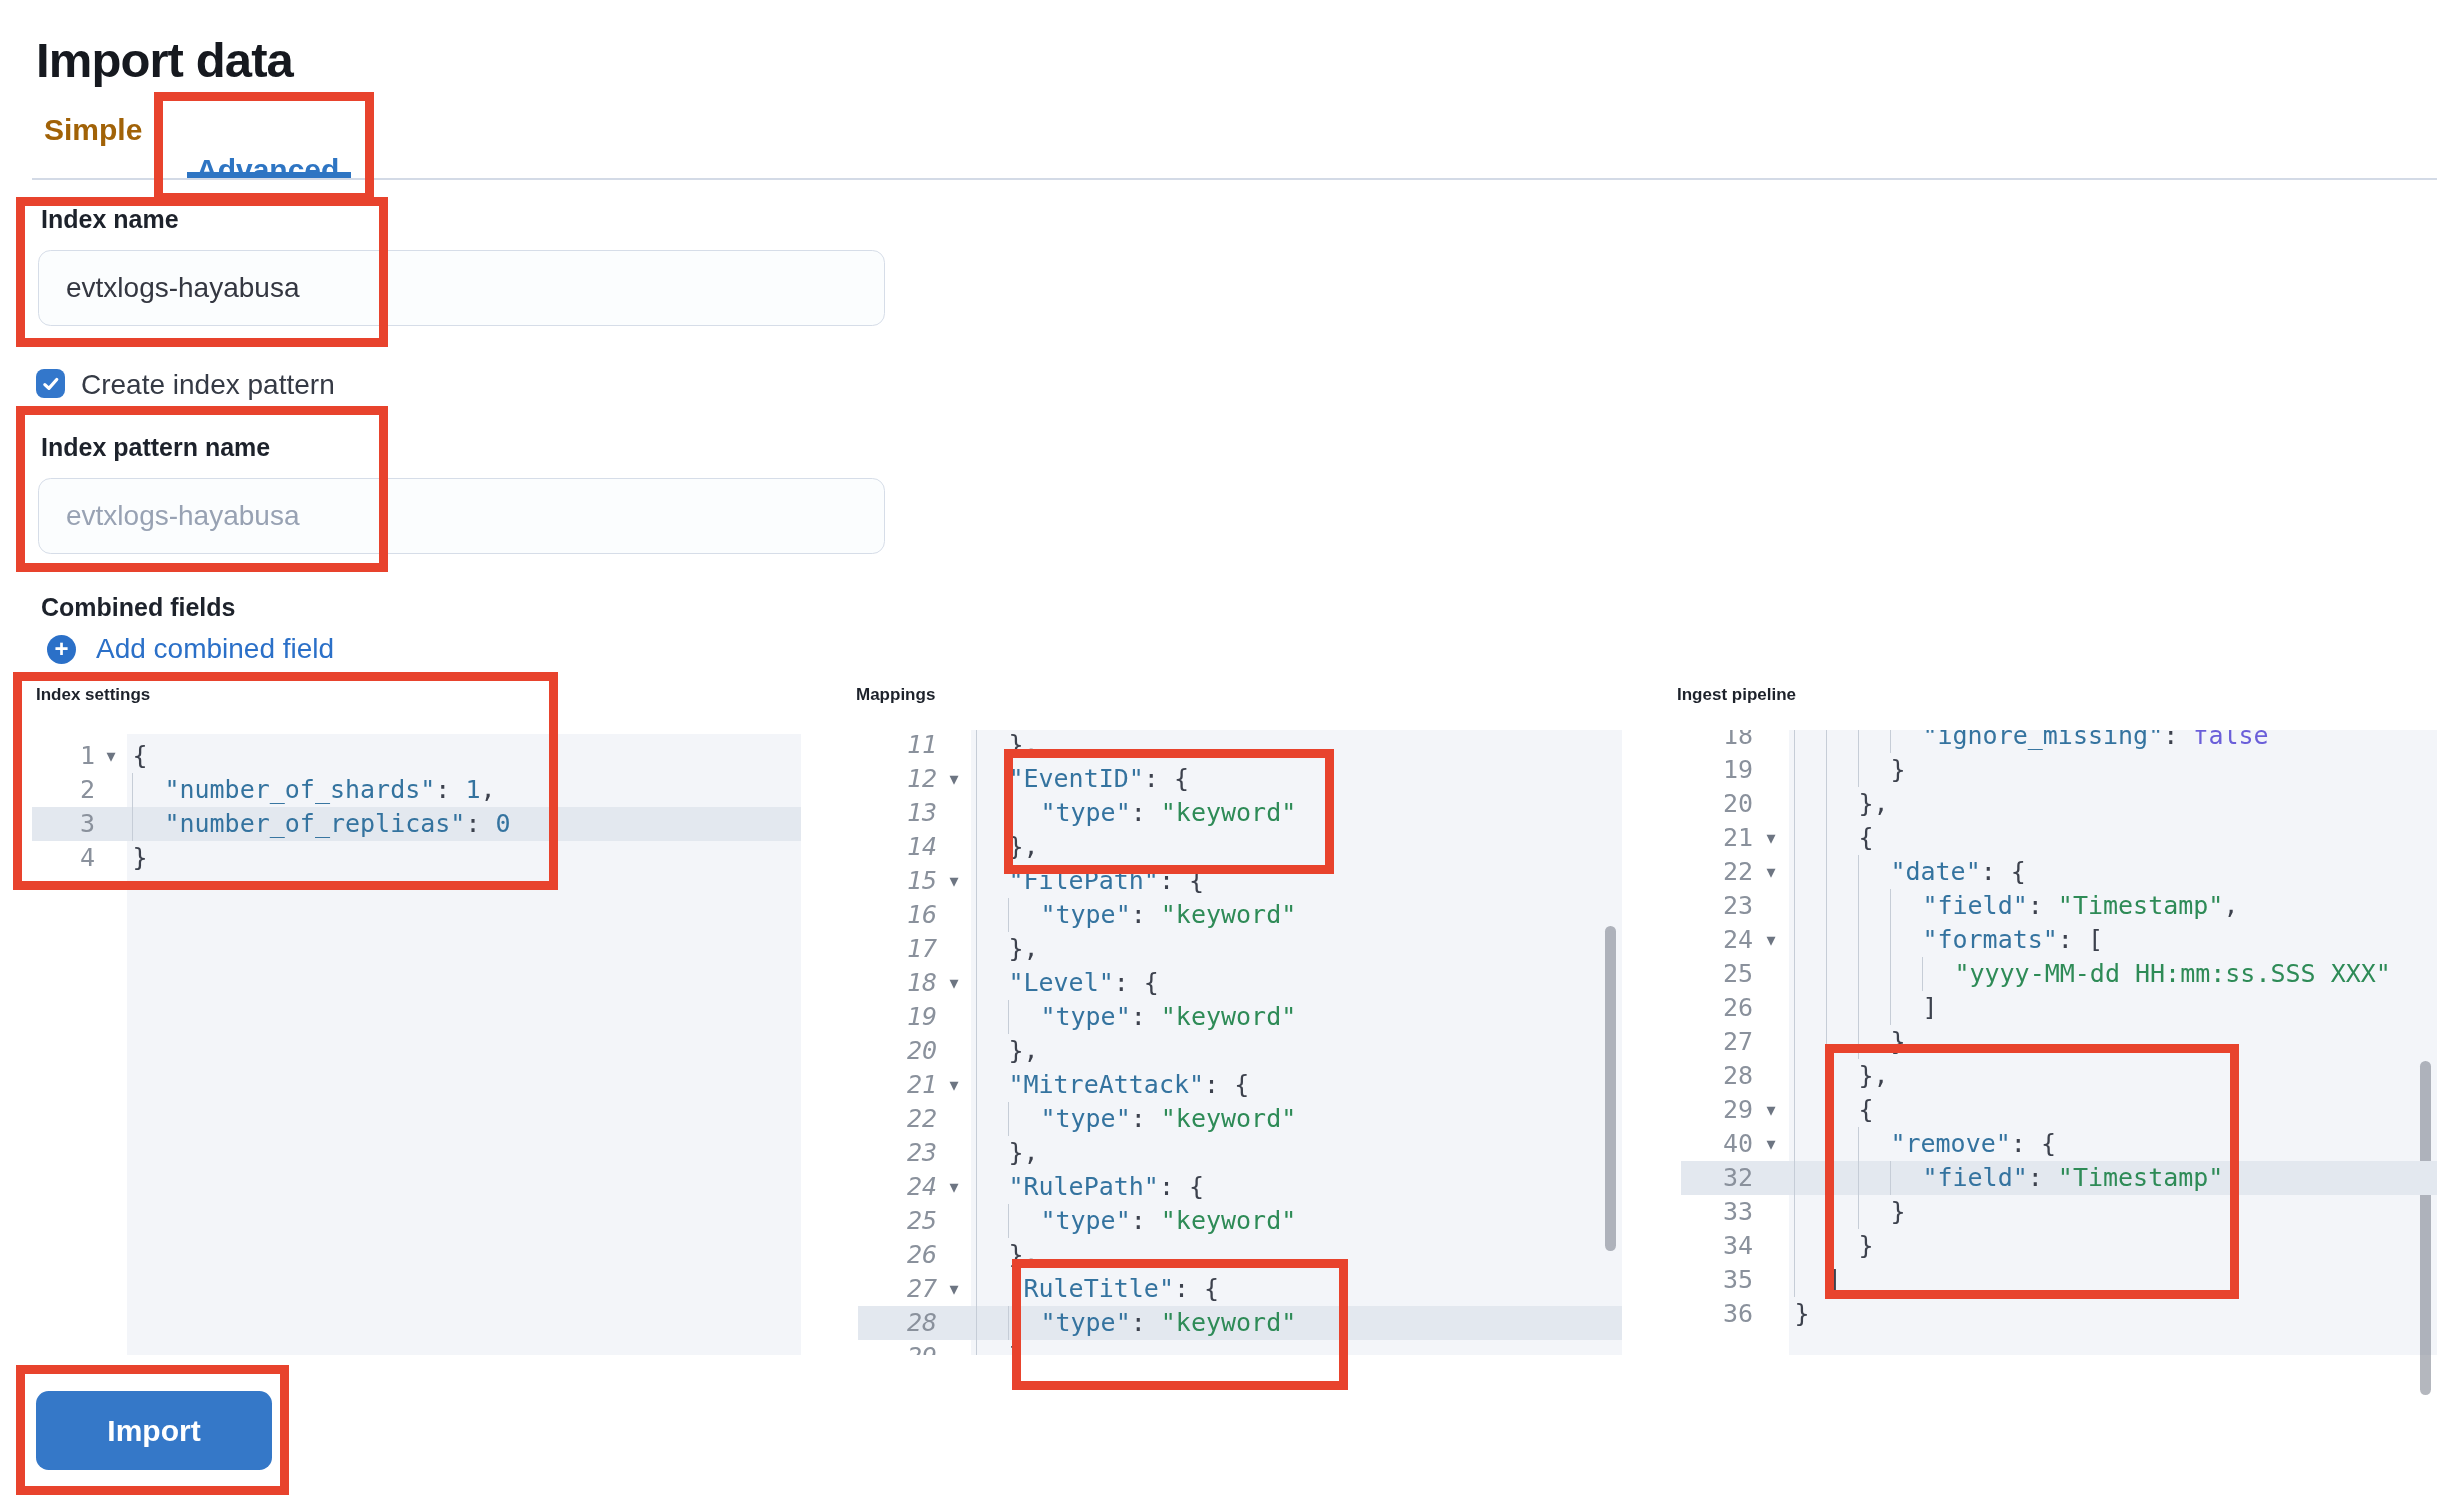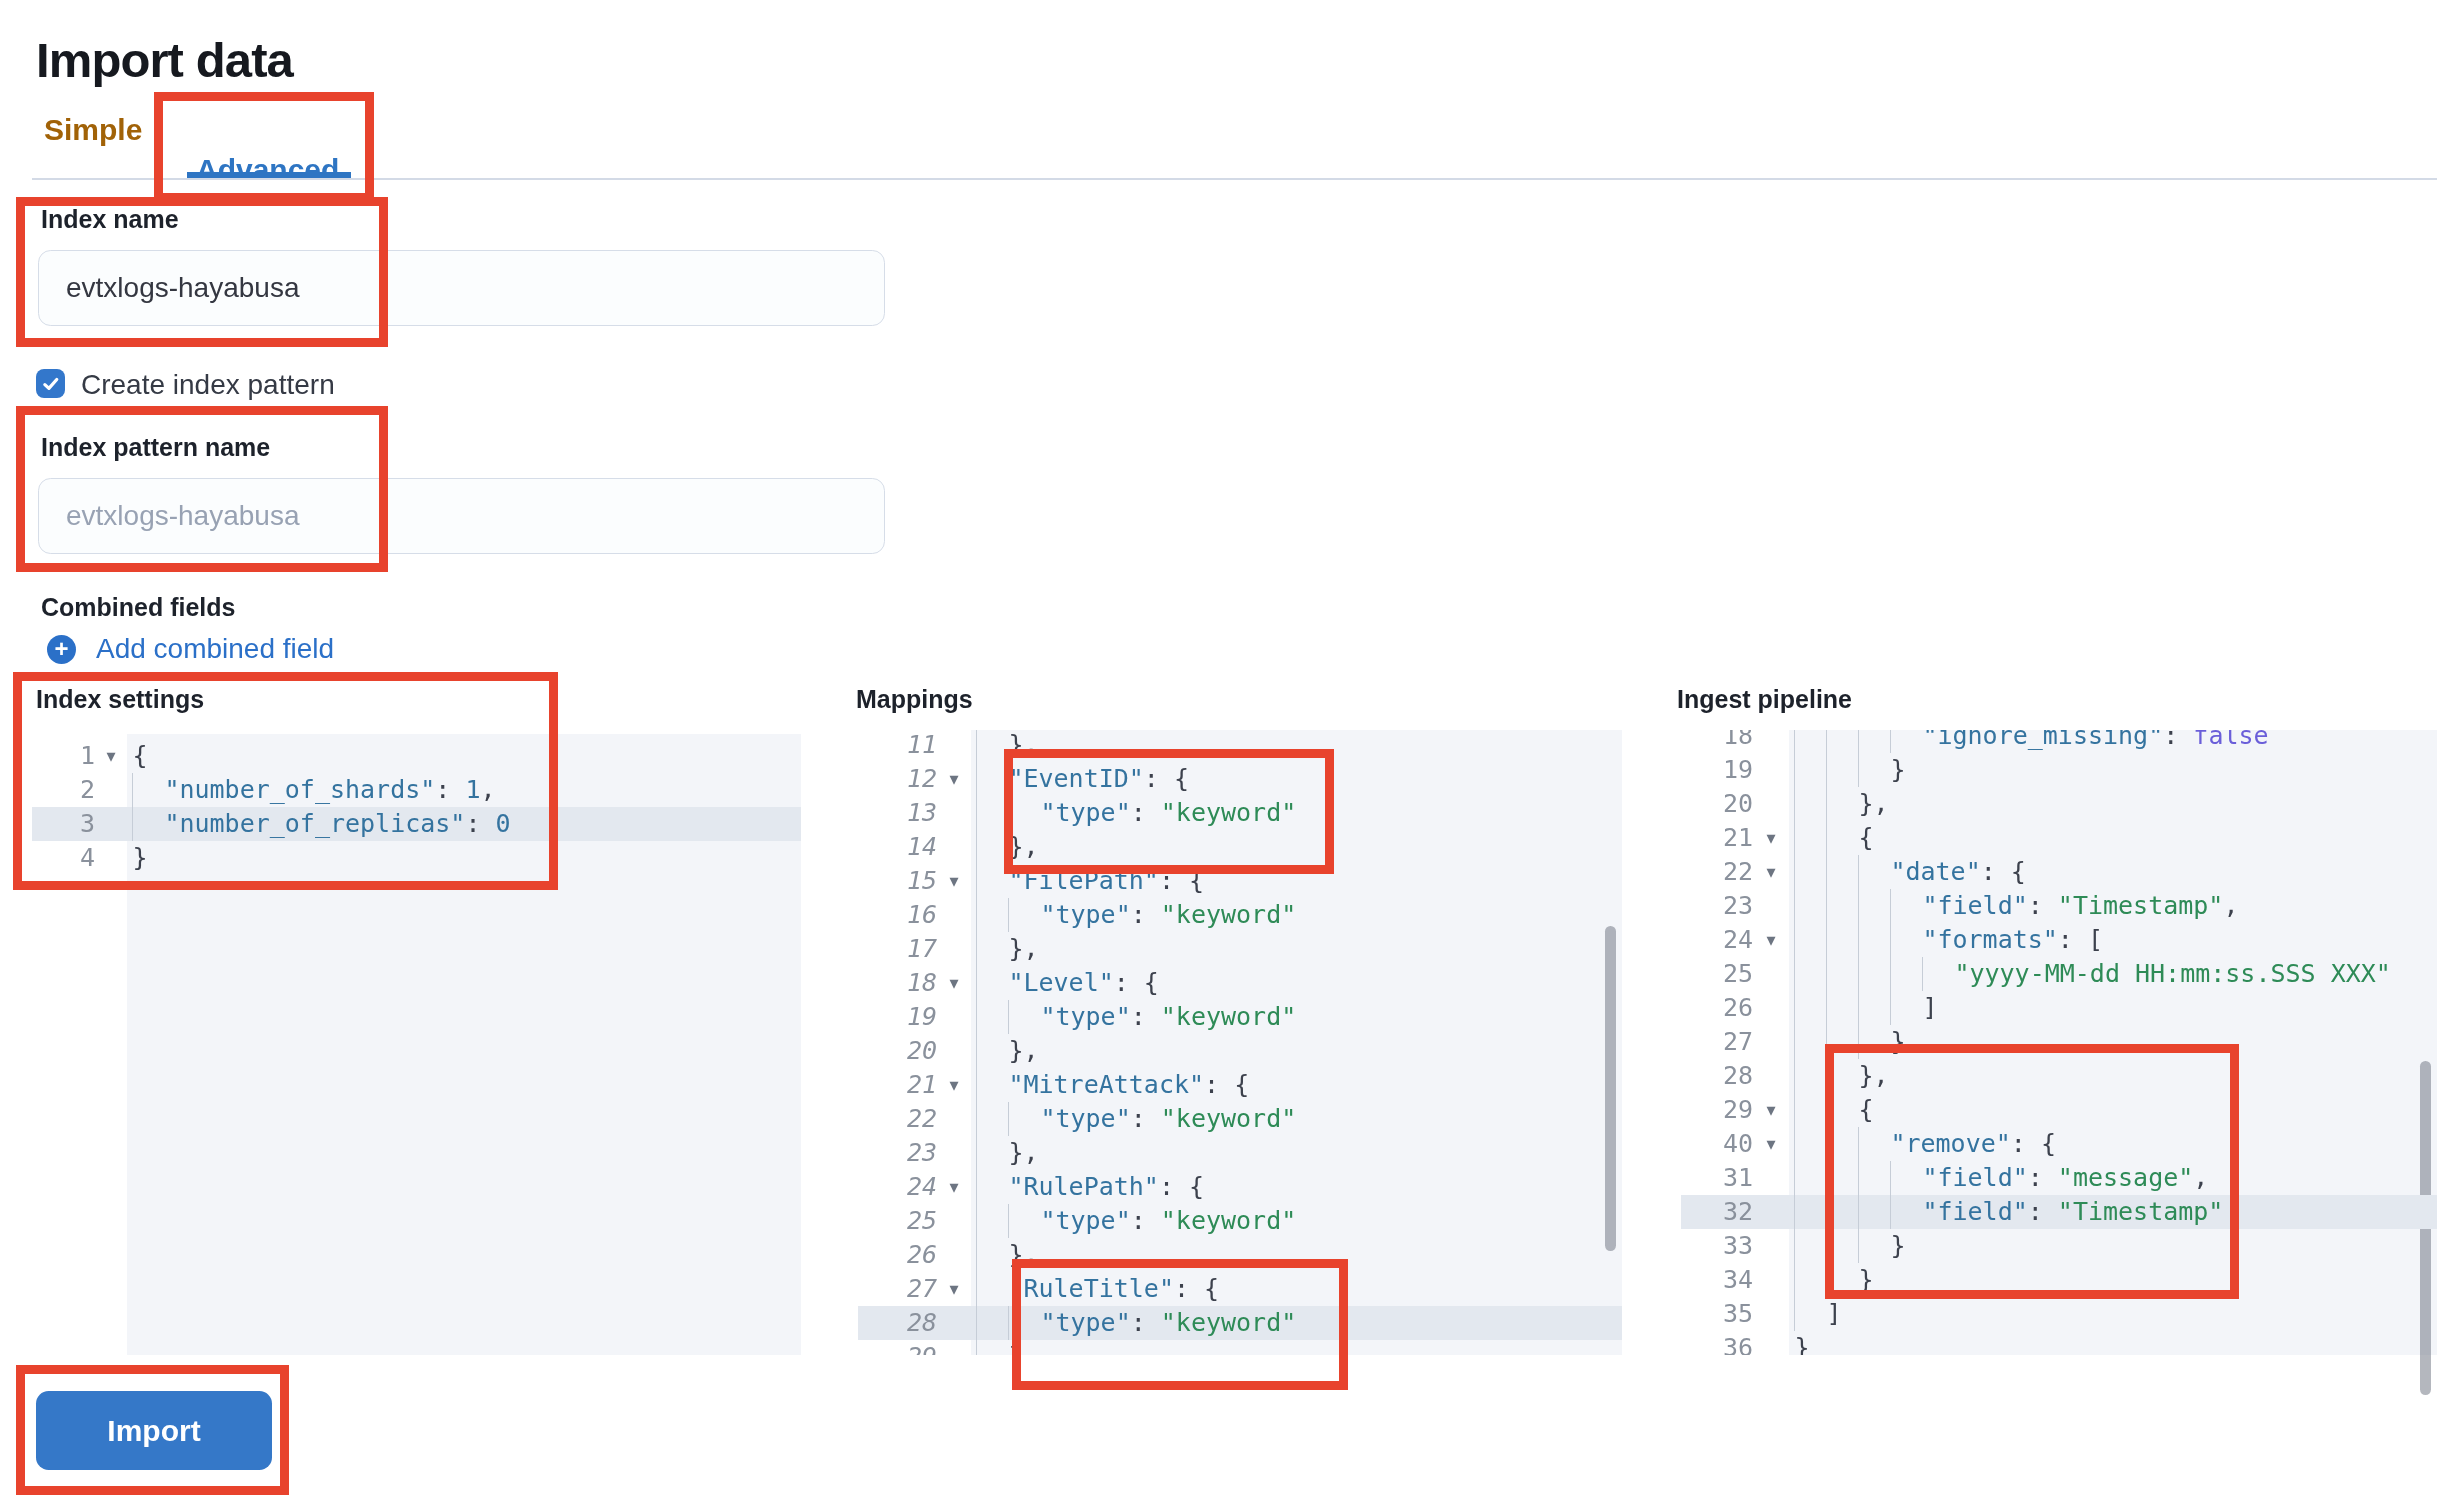--- a/index.html
+++ b/index.html
@@ -13,21 +13,21 @@
   .tab-simple{left:44px;}
   .tab-advanced{left:196px;color:#2e75c3;margin-top:40px;}
   .tab-underline{position:absolute;left:187px;top:172px;width:164px;height:6.3px;background:#2e75c3;}
   .divider{position:absolute;left:32px;top:178px;right:0;height:1.8px;background:#d3dae6;}
 
   
   .lbl{position:absolute;font-size:25px;font-weight:700;color:#1d222b;}
   .lbl-index-name{left:41px;top:205px;}
   .lbl-index-pattern{left:41px;top:433px;}
   .lbl-combined{left:41px;top:593px;}
-  .lbl-ed{position:absolute;top:685px;font-size:25px;font-weight:700;color:#1d222b;text-align:right;}
+  .lbl-ed{position:absolute;top:685px;font-size:17px;font-weight:700;color:#1d222b;text-align:right;}
   .lbl-ed-settings{left:36px;}
   .lbl-ed-mappings{left:856px;}
   .lbl-ed-ingest{left:1677px;}
 
   .tf{position:absolute;left:38px;width:847px;height:76px;background:#fbfdfe;
       border:1.8px solid #d6dde8;border-radius:12.6px;font-size:28px;
       font-family:"Liberation Sans",sans-serif;padding:0 27px;box-sizing:border-box;
       color:#343741;outline:none;}
   .tf::placeholder{color:#98a2b3;opacity:1;}
   .tf-index-name{top:250px;}
@@ -177,21 +177,20 @@
         <div class="cl"><span class="ln">21</span><span class="fold">▾</span><span class="code"><i class="g"></i><i class="g"></i><span class="t-p">{</span></span></div>
         <div class="cl"><span class="ln">22</span><span class="fold">▾</span><span class="code"><i class="g"></i><i class="g"></i><i class="g"></i><span class="t-k">"date"</span><span class="t-p">: {</span></span></div>
         <div class="cl"><span class="ln">23</span><span class="fold"></span><span class="code"><i class="g"></i><i class="g"></i><i class="g"></i><i class="g"></i><span class="t-k">"field"</span><span class="t-p">: </span><span class="t-s">"Timestamp"</span><span class="t-p">,</span></span></div>
         <div class="cl"><span class="ln">24</span><span class="fold">▾</span><span class="code"><i class="g"></i><i class="g"></i><i class="g"></i><i class="g"></i><span class="t-k">"formats"</span><span class="t-p">: [</span></span></div>
         <div class="cl"><span class="ln">25</span><span class="fold"></span><span class="code"><i class="g"></i><i class="g"></i><i class="g"></i><i class="g"></i><i class="g"></i><span class="t-s">"yyyy-MM-dd HH:mm:ss.SSS XXX"</span></span></div>
         <div class="cl"><span class="ln">26</span><span class="fold"></span><span class="code"><i class="g"></i><i class="g"></i><i class="g"></i><i class="g"></i><span class="t-p">]</span></span></div>
         <div class="cl"><span class="ln">27</span><span class="fold"></span><span class="code"><i class="g"></i><i class="g"></i><i class="g"></i><span class="t-p">}</span></span></div>
         <div class="cl"><span class="ln">28</span><span class="fold"></span><span class="code"><i class="g"></i><i class="g"></i><span class="t-p">},</span></span></div>
         <div class="cl"><span class="ln">29</span><span class="fold">▾</span><span class="code"><i class="g"></i><i class="g"></i><span class="t-p">{</span></span></div>
         <div class="cl"><span class="ln">40</span><span class="fold">▾</span><span class="code"><i class="g"></i><i class="g"></i><i class="g"></i><span class="t-k">"remove"</span><span class="t-p">: {</span></span></div>
-        <div class="cl"><span class="ln">31</span><span class="fold"></span><span class="code"><i class="g"></i><i class="g"></i><i class="g"></i><i class="g"></i><span class="t-k">"field"</span><span class="t-p">: </span><span class="t-s">"message"</span><span class="t-p">,</span></span></div>
         <div class="cl hl"><span class="ln">32</span><span class="fold"></span><span class="code"><i class="g"></i><i class="g"></i><i class="g"></i><i class="g"></i><span class="t-k">"field"</span><span class="t-p">: </span><span class="t-s">"Timestamp"</span></span></div>
         <div class="cl"><span class="ln">33</span><span class="fold"></span><span class="code"><i class="g"></i><i class="g"></i><i class="g"></i><span class="t-p">}</span></span></div>
         <div class="cl"><span class="ln">34</span><span class="fold"></span><span class="code"><i class="g"></i><i class="g"></i><span class="t-p">}</span></span></div>
         <div class="cl"><span class="ln">35</span><span class="fold"></span><span class="code"><i class="g"></i><span class="t-p">]</span></span></div>
         <div class="cl"><span class="ln">36</span><span class="fold"></span><span class="code"><span class="t-p">}</span></span></div>
       </div>
     </div>
 
   <div class="scrollbar sb-mappings"></div>
   <div class="scrollbar sb-ingest"></div>

